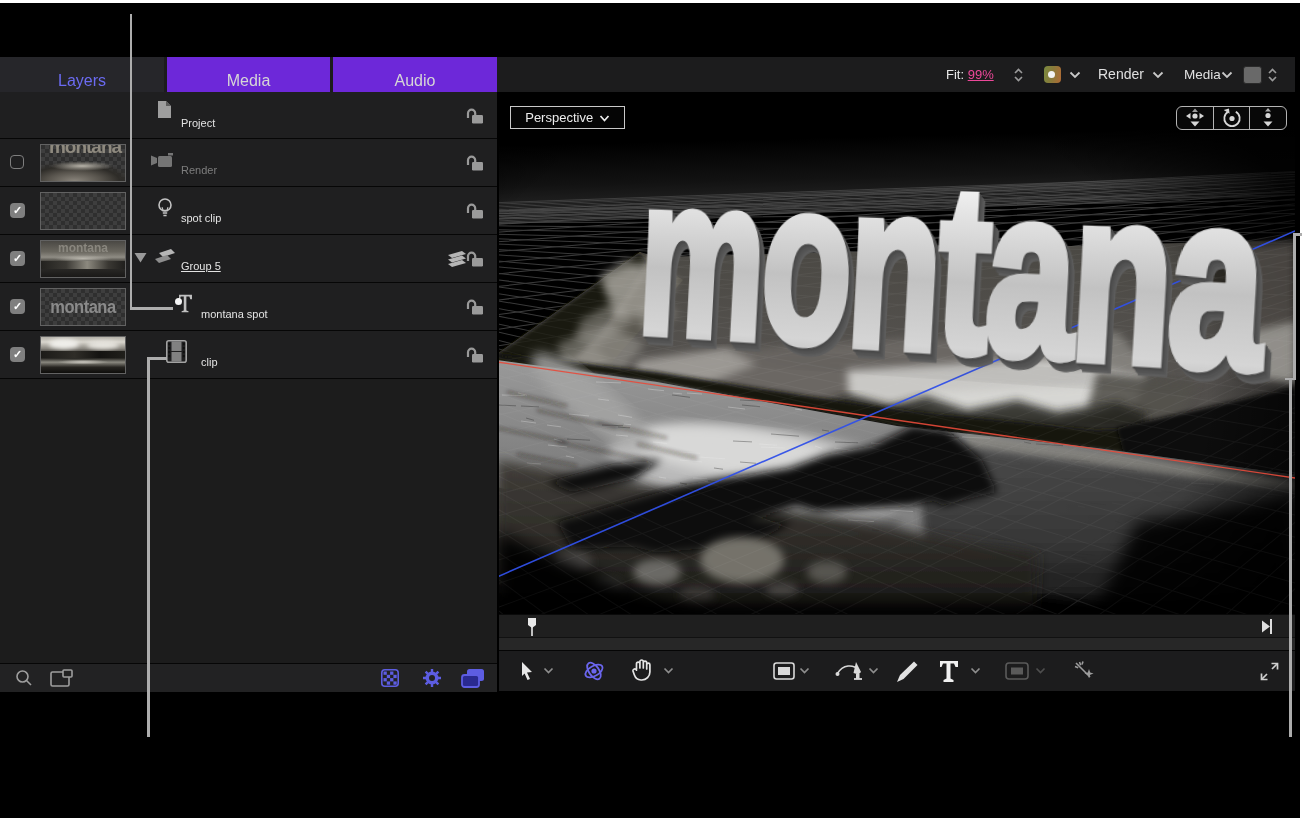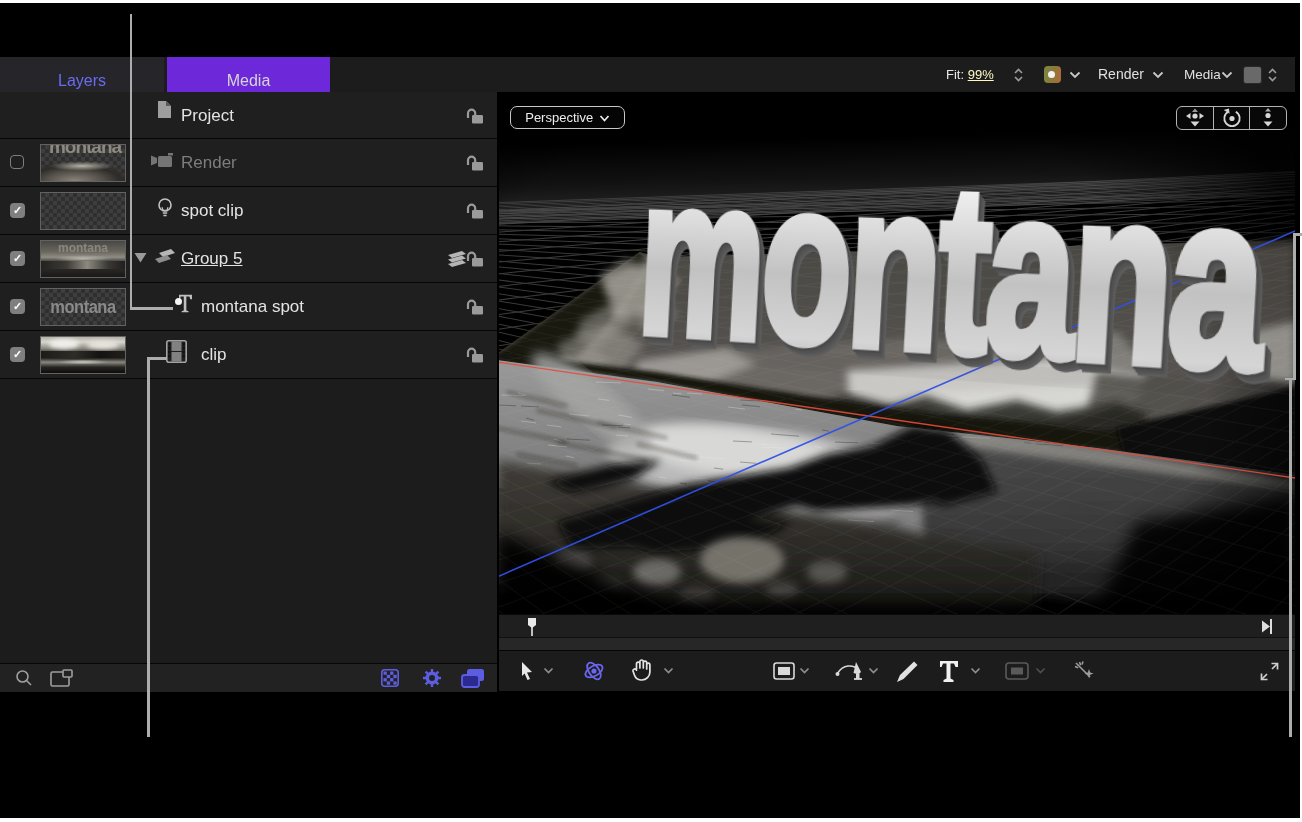--- a/index.html
+++ b/index.html
@@ -6,30 +6,30 @@
   body{width:1302px;height:822px;background:#ffffff;font-family:"Liberation Sans",sans-serif;position:relative;overflow:hidden;}
   .abs{position:absolute;}
   #blackpage{position:absolute;left:0;top:3px;width:1300px;height:815px;background:#000;}
   
   #topbar{position:absolute;left:0;top:57px;width:1295px;height:35px;background:#1c1c1d;}
   .tabblk{position:absolute;top:0;height:35px;background:#6d28d9;}
   .tabtxt{position:absolute;top:6px;height:35px;line-height:35px;font-size:16px;color:#d6d6d6;text-align:center;width:100%;}
   
   #panel{position:absolute;left:0;top:92px;width:497px;height:599px;background:#1c1c1c;}
   .row{position:absolute;left:0;width:497px;height:47px;background:#1f1f20;border-bottom:1px solid #060606;}
-  .rlabel{position:absolute;top:0;height:47px;line-height:47px;font-size:17px;color:#e3e3e3;}
+  .rlabel{position:absolute;top:8px;height:47px;line-height:47px;font-size:11px;color:#e3e3e3;}
   .thumb{position:absolute;left:40px;top:5px;width:84px;height:36px;border:1px solid #626262;background:#2c2c2c;overflow:hidden;}
   .checker{background-image:repeating-conic-gradient(#3e3e3e 0 25%,#2f2f2f 0 50%);background-size:8px 8px;}
   .cbox{position:absolute;left:10px;top:16px;width:15px;height:15px;border-radius:4px;}
   .cbox.off{border:1.5px solid #7e7e7e;width:12px;height:12px;background:transparent;}
   .cbox.on{background:#7f7f7f;color:#fff;font-size:11px;line-height:15px;text-align:center;font-weight:bold;}
   #panelbot{position:absolute;left:0;top:571px;width:497px;height:28px;background:#222223;border-top:1px solid #060606;}
   
   #canvas{position:absolute;left:497px;top:92px;width:798px;height:599px;background:#000;overflow:hidden;}
-  #persp{position:absolute;left:13px;top:14px;width:113px;height:21px;border:1.5px solid #c9c9c9;border-radius:7px;color:#ececec;font-size:13px;line-height:21px;text-align:center;background:rgba(10,10,10,.5);}
+  #persp{position:absolute;left:13px;top:14px;width:113px;height:21px;border:1.5px solid #c9c9c9;border-radius:0;color:#ececec;font-size:13px;line-height:21px;text-align:center;background:rgba(10,10,10,.5);}
   #camgrp{position:absolute;left:679px;top:14px;width:109px;height:22px;border:1.5px solid #b4b4b4;border-radius:6px;background:rgba(15,15,15,.55);display:flex;}
   #camgrp .seg{flex:1;border-right:1.5px solid #b4b4b4;position:relative;}
   #camgrp .seg:last-child{border-right:none;}
   #timebar{position:absolute;left:0;top:522px;width:798px;height:23px;background:#1f1f1f;border-top:1px solid #0a0a0a;}
   #tstrip{position:absolute;left:0;top:545px;width:798px;height:13px;background:#272727;border-top:1px solid #111;}
   #ctoolbar{position:absolute;left:0;top:558px;width:798px;height:41px;background:#1c1c1d;border-top:1px solid #050505;}
   
   .cline{position:absolute;background:#adadad;}
   .cdot{position:absolute;width:7px;height:7px;border-radius:50%;background:#f5f5f5;}
   .ico{position:absolute;}
@@ -38,22 +38,25 @@
 <body>
 <div id="blackpage"></div>
 
 <div id="topbar">
   <div class="tabblk" style="left:0;width:164px;background:#26262a;">
       <div class="tabtxt" style="color:#6b6bf2;">Layers</div>
     </div>
   <div class="tabblk" style="left:167px;width:163px;">
       <div class="tabtxt">Media</div>
     </div>
-
-  <div class="abs" style="left:946px;top:0;height:35px;line-height:35px;font-size:13px;color:#e8e8e8;">Fit: <span style="color:#fef9c3;text-decoration:underline;">99%</span></div>
+  <div class="tabblk" style="left:333px;width:164px;">
+      <div class="tabtxt">Audio</div>
+    </div>
+
+  <div class="abs" style="left:946px;top:0;height:35px;line-height:35px;font-size:13px;color:#e8e8e8;">Fit: <span style="color:#ec4899;text-decoration:underline;">99%</span></div>
   <svg class="ico" style="left:1013px;top:10px;" width="11" height="16" viewBox="0 0 11 16">
       <path d="M2 6 L5.5 2.5 L9 6" fill="none" stroke="#9a9a9a" stroke-width="1.6"></path>
       <path d="M2 10 L5.5 13.5 L9 10" fill="none" stroke="#9a9a9a" stroke-width="1.6"></path>
     </svg>
   <div class="abs" style="left:1044px;top:9px;width:17px;height:17px;border-radius:4px;background:linear-gradient(100deg,#7a8a40,#8a7a3a 50%,#b06a35);">
       <div class="abs" style="left:4px;top:5px;width:7px;height:7px;border-radius:50%;background:#f2f2f2;"></div>
     </div>
   <svg class="ico" style="left:1069px;top:14px;" width="12" height="8" viewBox="0 0 12 8">
       <path d="M1.5 1.5 L6 6 L10.5 1.5" fill="none" stroke="#c8c8c8" stroke-width="1.8"></path>
     </svg>

